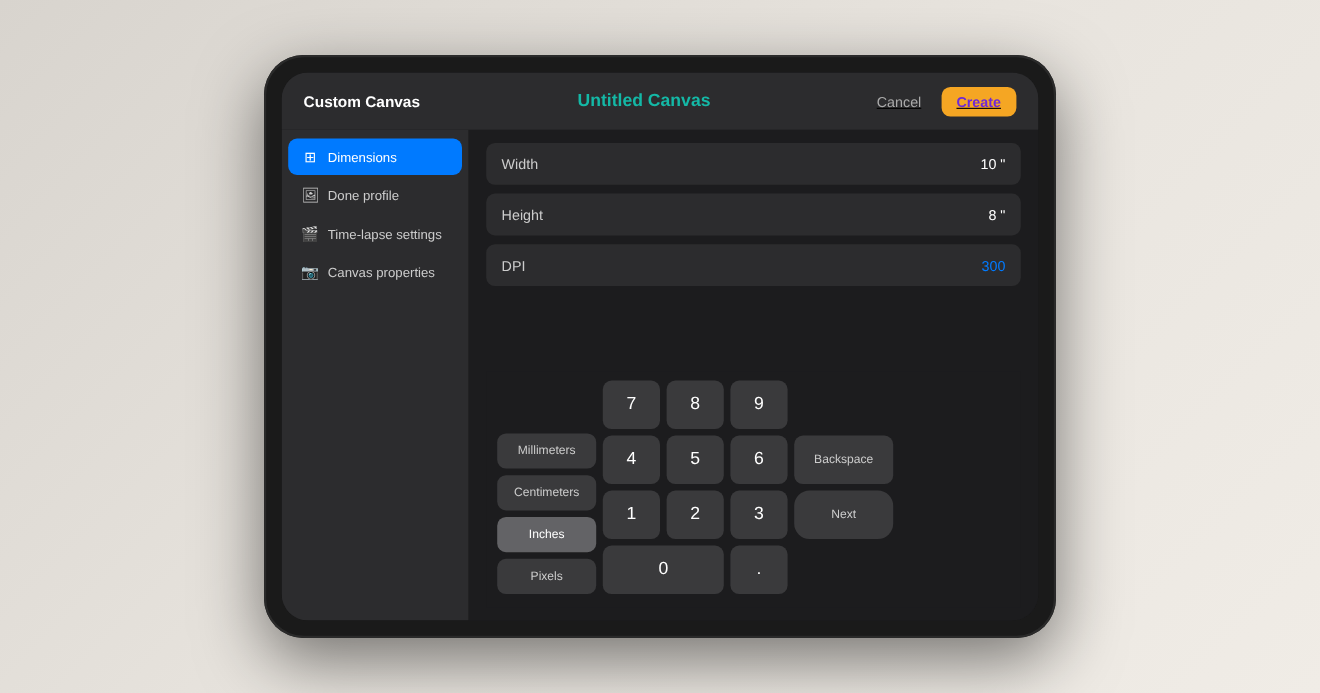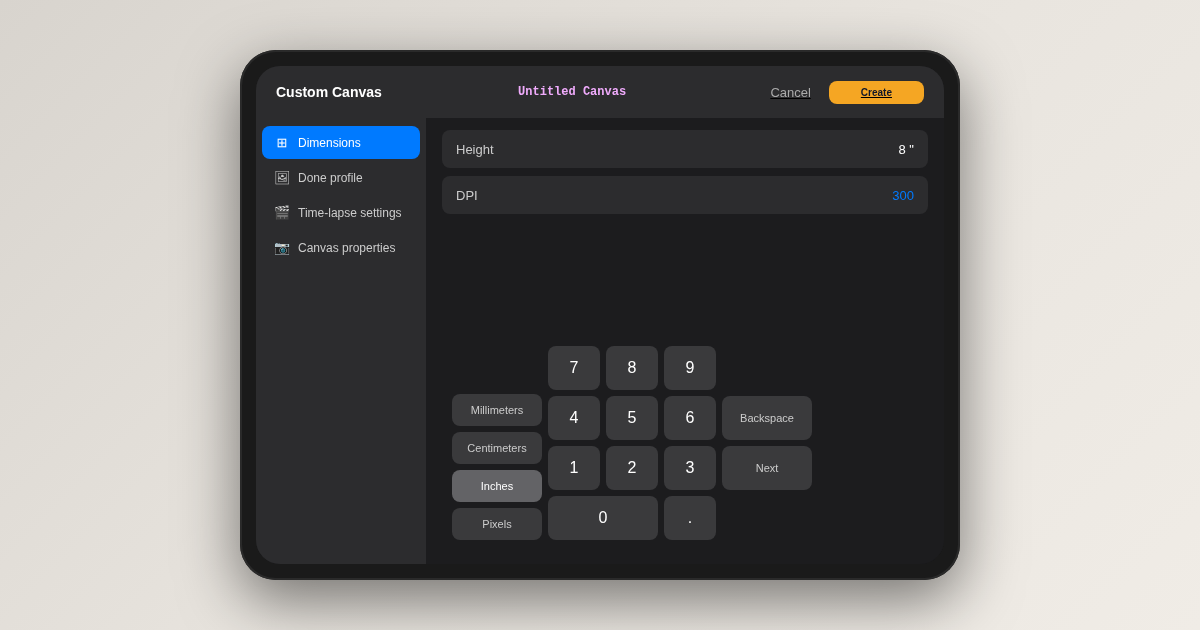--- a/index.html
+++ b/index.html
@@ -59,25 +59,24 @@
       justify-content: flex-end;
     }
 
     .app-title {
       color: #ffffff;
       font-size: 14px;
       font-weight: 700;
     }
 
     .header-center {
-      color: #f0abfc;
-      font-size: 12px;
+      color: #14b8a6;
+      font-size: 16px;
       font-weight: 600;
       text-align: center;
-      font-family: Liberation Mono, monospace;
     }
 
     .header-actions {
       display: flex;
       align-items: center;
       gap: 10px;
       text-decoration: underline;
     }
 
     .btn-cancel {
@@ -85,25 +84,25 @@
       border: none;
       color: #aaaaaa;
       font-size: 13px;
       cursor: pointer;
       padding: 4px 8px;
     }
 
     .btn-create {
       background: #f5a623;
       border: none;
-      color: #0f172a;
-      font-size: 10px;
+      color: #6d28d9;
+      font-size: 13px;
       font-weight: 700;
       cursor: pointer;
-      padding: 6px 32px;
+      padding: 6px 14px;
       border-radius: 8px;
     }
 
     
     .main-content {
       display: flex;
       flex: 1;
       overflow: hidden;
     }
 
@@ -258,20 +257,21 @@
     }
 
     .action-btn.backspace {
       flex: none;
       height: 44px;
     }
 
     .action-btn.next {
       flex: none;
       height: 44px;
+      border-radius: 14px;
     }
 
     .action-btn.done {
       flex: none;
       height: 44px + 6px + 44px;
     }
 
     
     .done-wrapper {
       display: flex;
@@ -320,20 +320,24 @@
           <span>Time-lapse settings</span>
         </div>
         <div class="sidebar-item">
           <span class="sidebar-icon">📷</span>
           <span>Canvas properties</span>
         </div>
       </div>
 
       <div class="right-panel">
 
+        <div class="field-row">
+          <span class="field-label">Width</span>
+          <span class="field-value">10 "</span>
+        </div>
 
         <div class="field-row">
           <span class="field-label">Height</span>
           <span class="field-value">8 "</span>
         </div>
 
         <div class="field-row">
           <span class="field-label">DPI</span>
           <span class="field-value active">300</span>
         </div>

